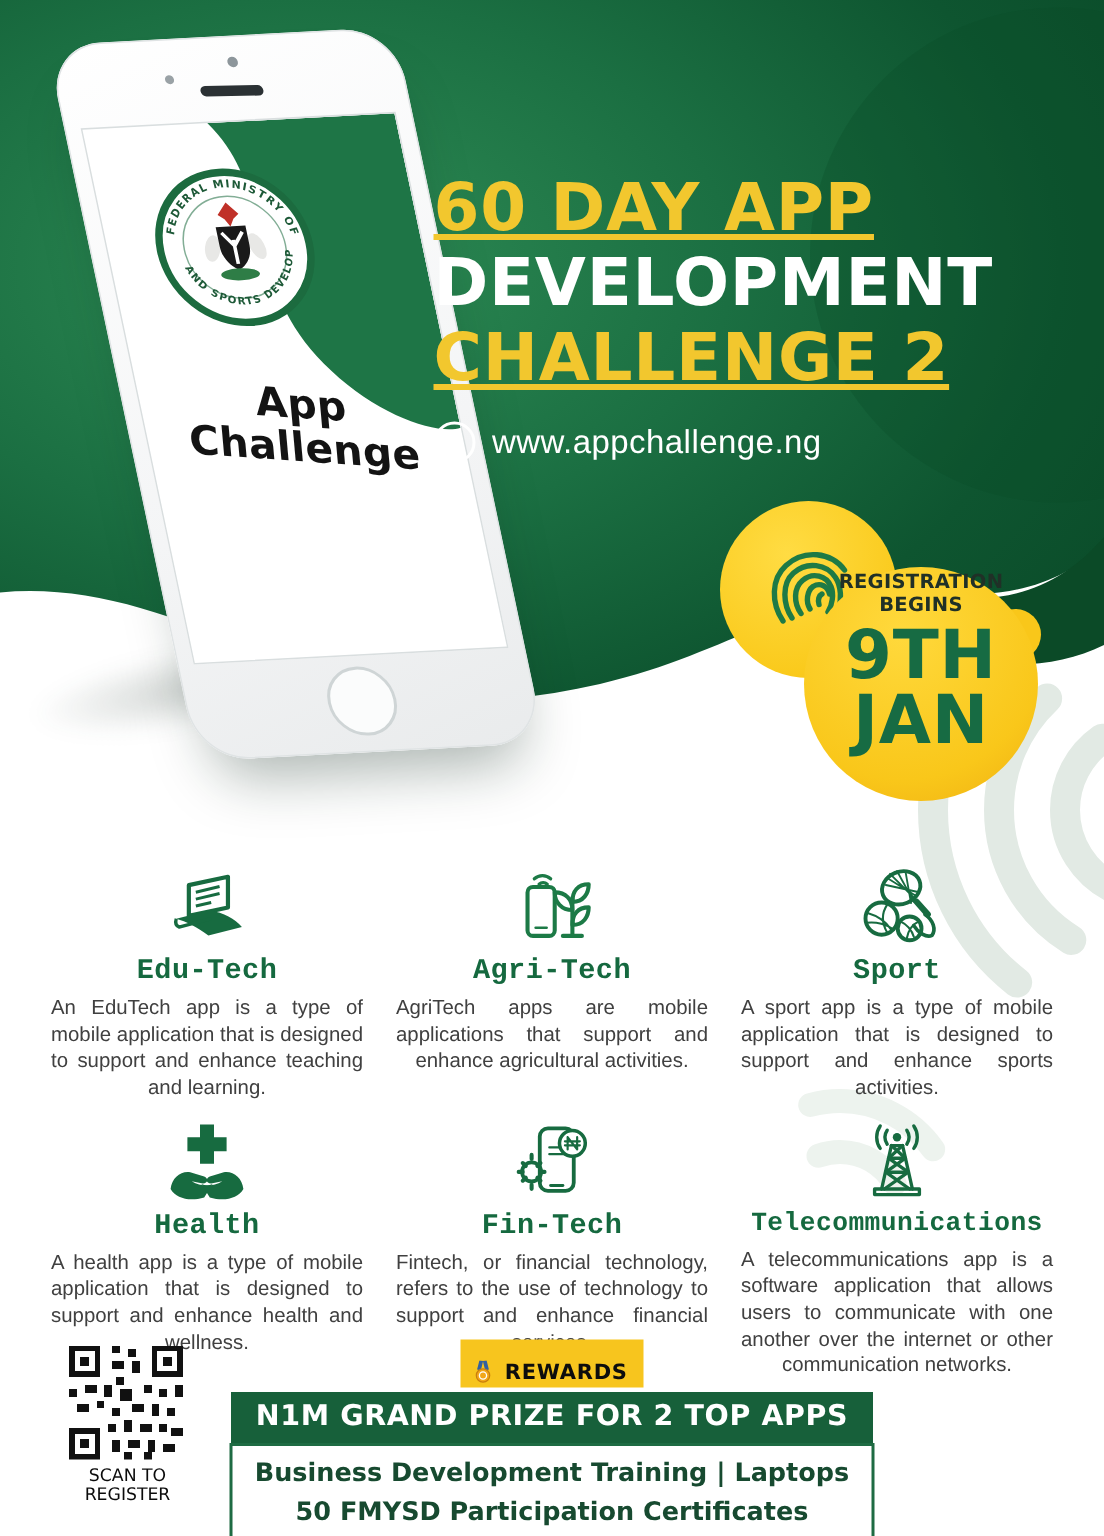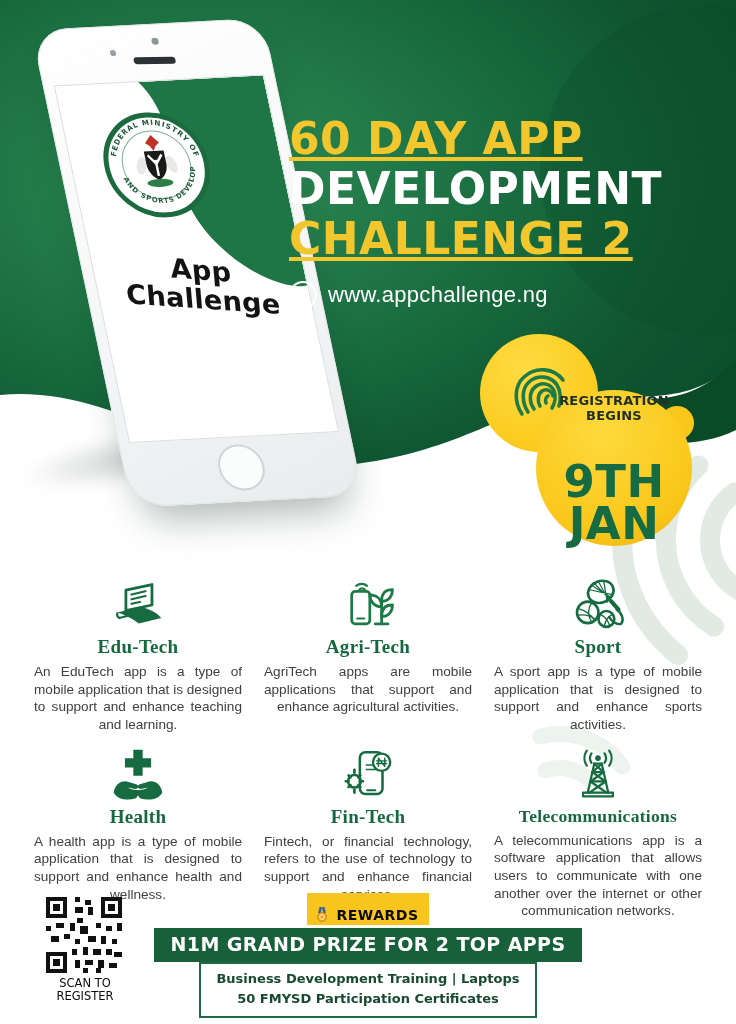--- a/index.html
+++ b/index.html
@@ -66,60 +66,60 @@
 
   
   .badge { position:absolute; left:480px; top:334px; width:214px; height:214px; z-index:2; }
   .badge-finger {
     position:absolute; left:0; top:0; width:118px; height:118px; border-radius:50%;
     background:radial-gradient(circle at 38% 30%, #FFDC43, #FACA1C 72%, #F2B715);
     display:flex; align-items:center; justify-content:center;
   }
   .badge-bump { position:absolute; left:180px; top:72px; width:34px; height:34px; border-radius:50%; background:#F9C71A; }
   .badge-main {
-    position:absolute; left:56px; top:56px; width:156px; height:156px; border-radius:50%;
+    position:absolute; left:56px; top:44px; width:156px; height:156px; border-radius:50%;
     background:radial-gradient(circle at 42% 28%, #FFD93C, #F9C71A 68%, #EFAF12);
-    display:flex; flex-direction:column; align-items:center; justify-content:space-between;
+    display:flex; flex-direction:column; align-items:center; justify-content:flex-start;
     text-align:center; padding-top:4px;
   }
   .badge-main .reg { font-family:"DejaVu Sans", sans-serif; font-weight:800; font-size:13px; line-height:1.15; color:#203027; letter-spacing:.2px; }
   .badge-main .date { font-family:"DejaVu Sans", sans-serif; font-weight:800; font-size:45px; line-height:.95; color:#176B43; letter-spacing:.5px; margin-top:4px; }
   .badge-main .date span { display:block; }
 
   
   .headline { position:absolute; left:57px; top:499px; z-index:3; }
   .headline .hl { font-family:"DejaVu Sans", sans-serif; font-weight:800; font-size:22px; line-height:28px; color:#2F2F2F; }
   .headline .sub { font-family:"DejaVu Sans", sans-serif; font-weight:400; font-size:19px; color:#3A3A3A; margin-top:4px; }
 
   
   .cats {
     position:absolute; left:34px; top:576px; width:668px; z-index:3;
     display:grid; grid-template-columns:1fr 1fr 1fr; column-gap:22px; row-gap:12px;
     justify-items:center; text-align:center;
   }
   .cat { width:100%; max-width:218px; }
   .cat .icon { height:56px; display:flex; align-items:flex-end; justify-content:center; margin-bottom:4px; }
-  .cat h3 { font-family:Liberation Serif, serif; font-weight:800; font-size:19px; color:#15693F; letter-spacing:.3px; margin:1px 0 5px; }
+  .cat h3 { font-family:Liberation Mono, monospace; font-weight:800; font-size:19px; color:#15693F; letter-spacing:.3px; margin:1px 0 5px; }
   .cat.telecom h3 { font-size:17.5px; }
   .cat p {
     font-size:13.6px; color:#404040; line-height:1.3;
     text-align:justify; text-align-last:center;
   }
 
   
   .rewards { position:absolute; left:0; right:0; top:893px; display:flex; flex-direction:column; align-items:center; z-index:4; }
   .rw-badge { display:flex; align-items:center; gap:7px; background:#F7C51E; padding:14px 11px 2px 7px; }
   .rw-badge .lbl { font-family:"DejaVu Sans", sans-serif; font-weight:800; font-size:14px; color:#0d0d0d; letter-spacing:.5px; }
   .rw-banner {
     margin-top:3px; background:#17603A; color:#ffffff; white-space:nowrap;
     font-family:"DejaVu Sans", sans-serif; font-weight:800; font-size:19px;
     letter-spacing:.4px; padding:5px 17px 7px;
   }
   .rw-box { border:2px solid #1E6B43; background:#fff; padding:5px 15px 7px; text-align:center; }
-  .rw-box div { font-family:"DejaVu Sans", sans-serif; font-weight:700; font-size:13px; color:#174A30; line-height:1.55; white-space:nowrap; }
+  .rw-box div { font-family:"DejaVu Sans", sans-serif; font-weight:700; font-size:17px; color:#174A30; line-height:1.55; white-space:nowrap; }
 
   
   .qr-wrap { position:absolute; left:46px; top:897px; width:78px; text-align:center; z-index:4; }
   .qr-caption { margin-top:4px; font-family:"DejaVu Sans", sans-serif; font-weight:400; font-size:11.5px; line-height:1.15; color:#0b0b0b; }
   .qr-caption span { display:block; }
 </style>
 </head>
 <body>
 
 <div class="poster">

